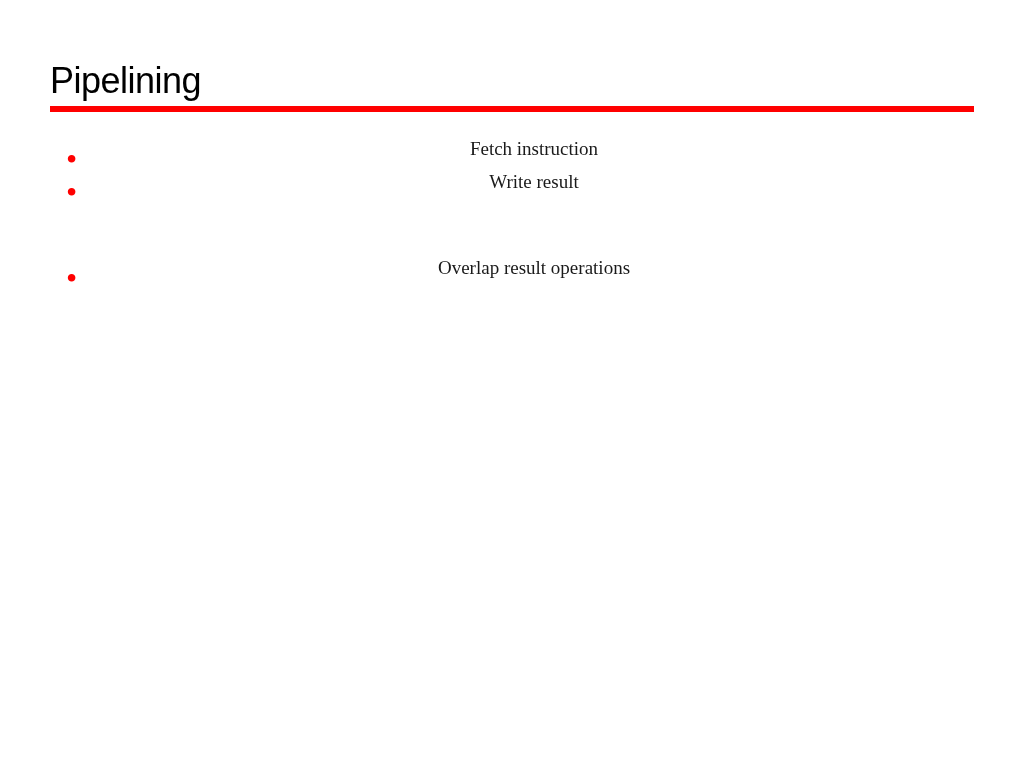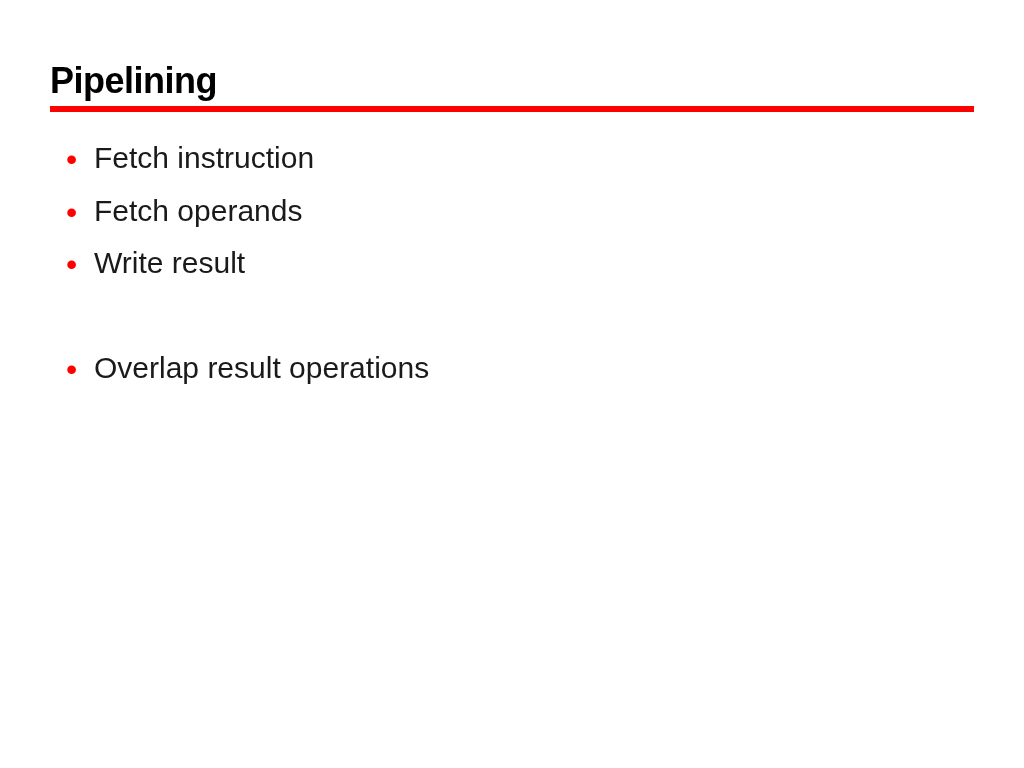--- a/index.html
+++ b/index.html
@@ -10,42 +10,43 @@
     body {
       width: 1024px;
       height: 768px;
       background: #ffffff;
       font-family: Verdana, Geneva, sans-serif;
       padding: 60px 50px 50px 50px;
       position: relative;
     }
     .title {
       font-size: 36px;
-      font-weight: 700;
+      font-weight: 400;
       color: #000000;
       font-family: Arial, Helvetica, sans-serif;
       letter-spacing: -0.5px;
       margin-bottom: 4px;
     }
     .divider {
       height: 6px;
       background: #ff0000;
       width: 100%;
       margin-bottom: 20px;
     }
     .bullet-list {
       list-style: none;
       padding-left: 44px;
     }
     .list-item {
       position: relative;
-      font-size: 30px;
+      font-size: 19px;
       color: #1a1a1a;
       line-height: 1.75;
-      font-family: Liberation Sans, sans-serif;
+      font-family: Liberation Serif, serif;
+      text-align: center;
     }
     .list-item::before {
       content: "•";
       color: #ff0000;
       position: absolute;
       left: -28px;
       font-size: 32px;
       top: -1px;
     }
     .spacer {
@@ -53,21 +54,20 @@
     }
   </style>
 </head>
 <body>
 
 <h1 class="title">Pipelining</h1>
 <div class="divider"></div>
 
 <ul class="bullet-list">
   <li class="list-item">Fetch instruction</li>
-  <li class="list-item">Fetch operands</li>
   <li class="list-item">Write result</li>
 </ul>
 
 <div class="spacer"></div>
 
 <ul class="bullet-list">
   <li class="list-item">Overlap result operations</li>
 </ul>
 
 </body></html>

